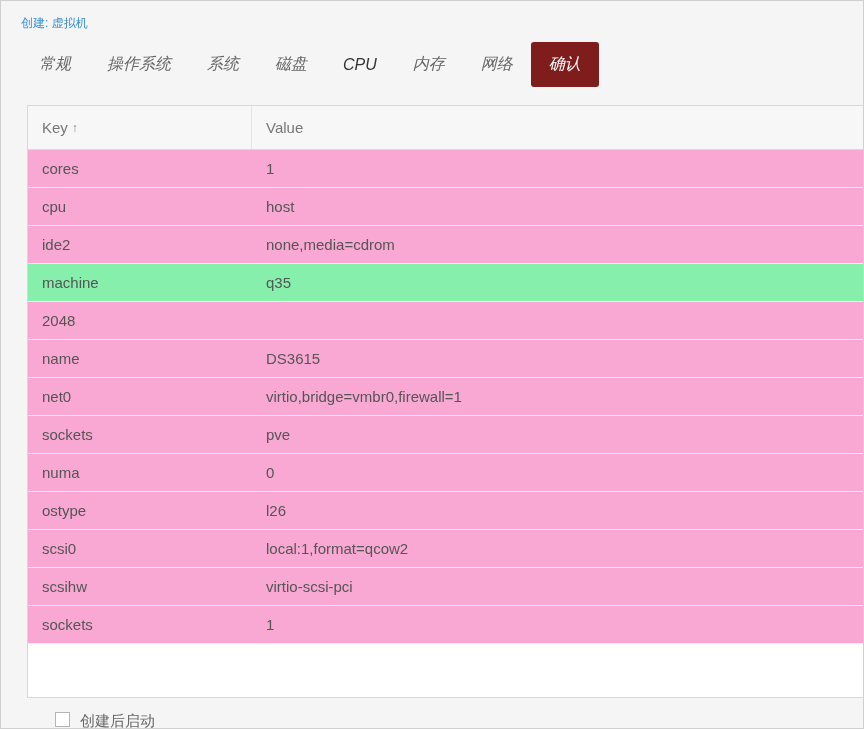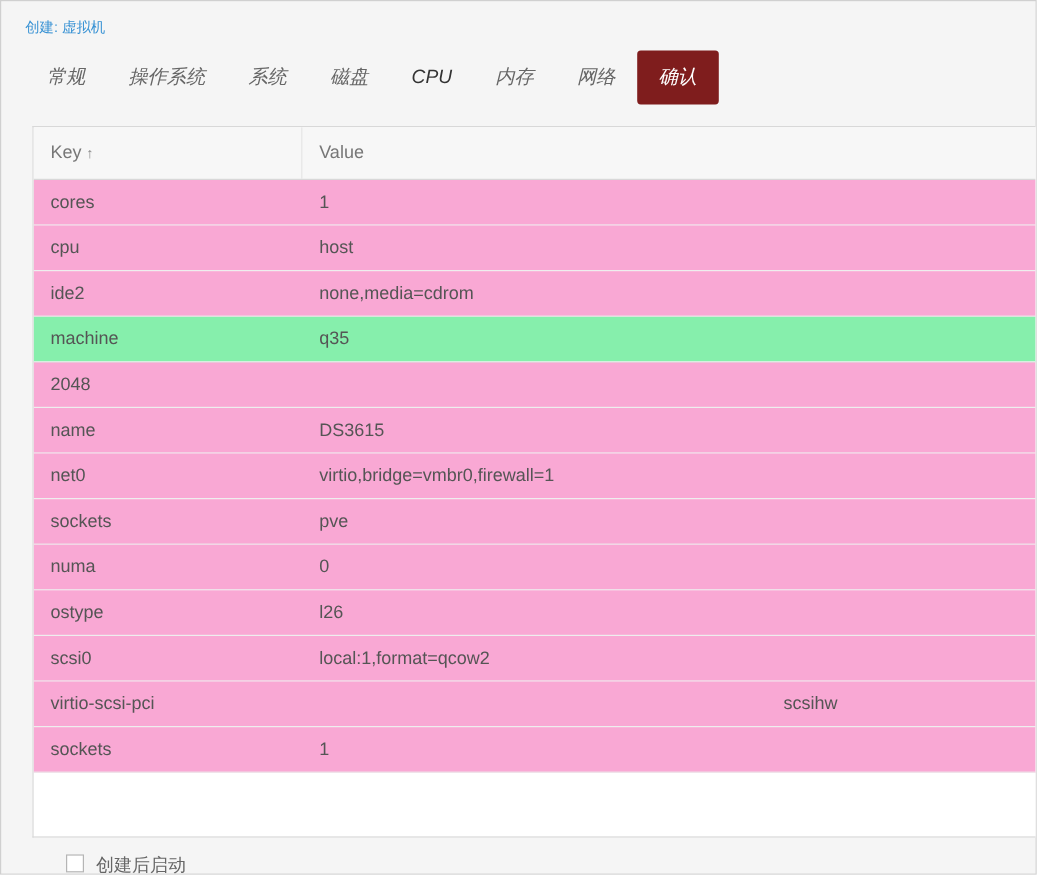--- a/index.html
+++ b/index.html
@@ -188,22 +188,22 @@
           </div>
           <div class="row">
             <div class="cell cell-key">ostype</div>
             <div class="cell cell-value">l26</div>
           </div>
           <div class="row">
             <div class="cell cell-key">scsi0</div>
             <div class="cell cell-value">local:1,format=qcow2</div>
           </div>
           <div class="row">
+            <div class="cell cell-key">scsihw</div>
             <div class="cell cell-value">virtio-scsi-pci</div>
-            <div class="cell cell-key">scsihw</div>
           </div>
           <div class="row">
             <div class="cell cell-key">sockets</div>
             <div class="cell cell-value">1</div>
           </div>
         </div>
     </div>
 
     <div class="footer">
       <span class="checkbox"></span>

